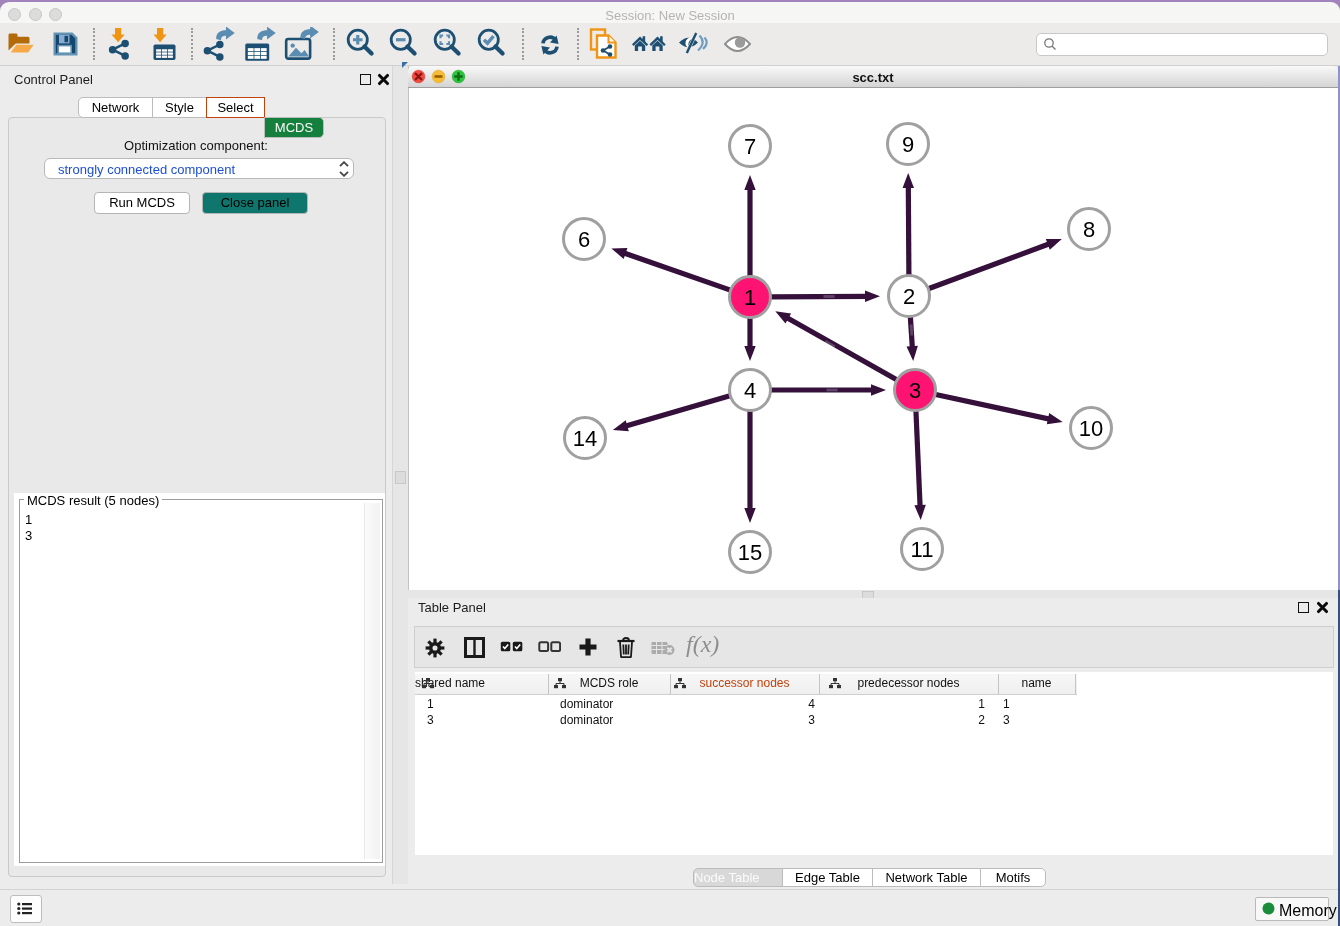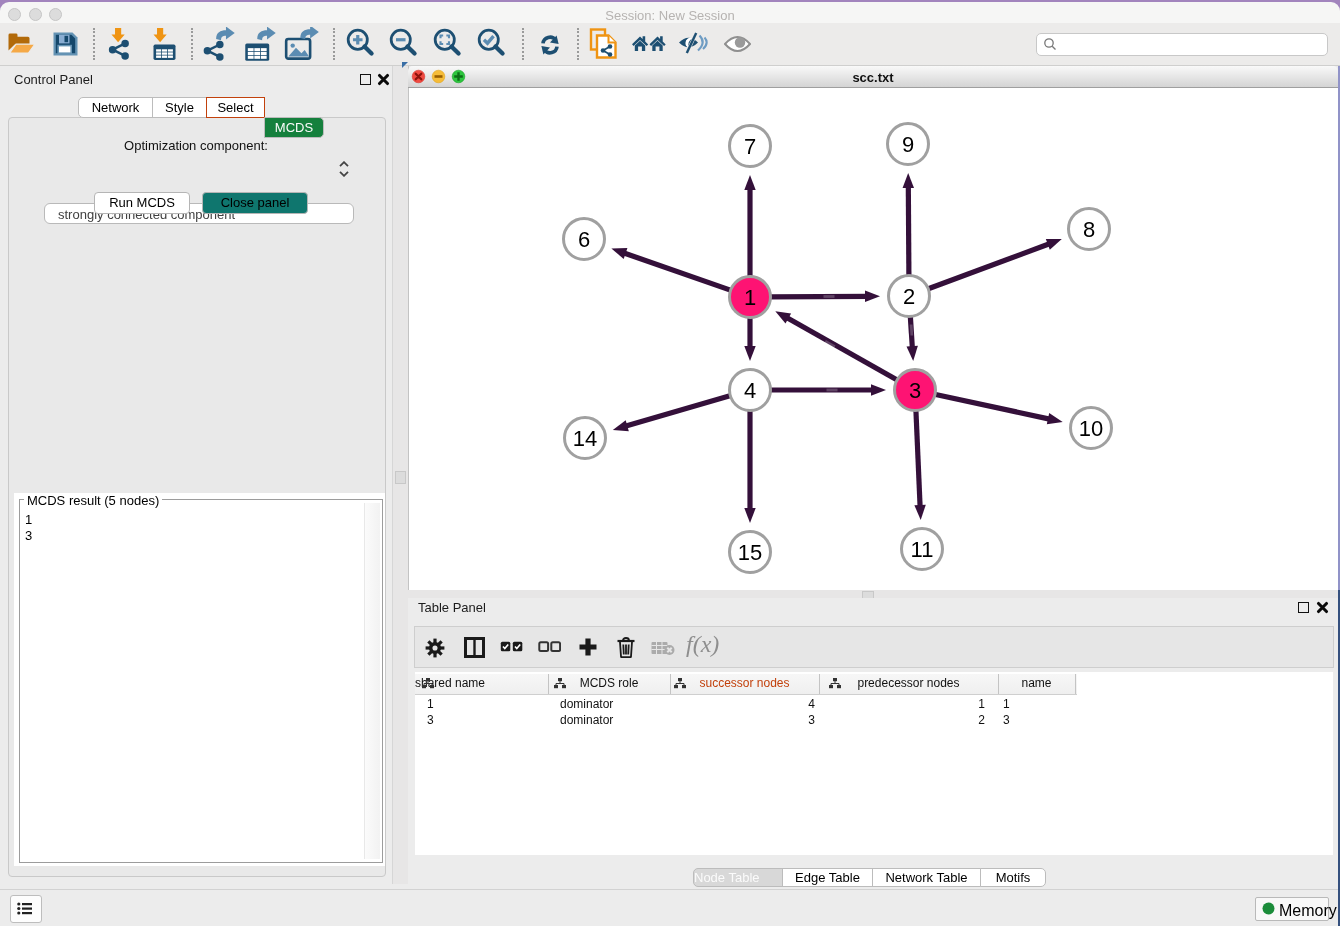--- a/index.html
+++ b/index.html
@@ -174,21 +174,21 @@
 <div class="abs" style="left:8px;top:117px;width:376px;height:758px;background:#e9e9e9;border:1px solid #c9c9c9;border-radius:4px;"></div>
 
 <div class="abs" style="left:78px;top:97px;width:244px;height:21px;font-size:13px;">
   <div class="abs" style="left:0;top:0;width:73px;height:19px;background:#fff;border:1px solid #bcbcbc;border-radius:5px 0 0 5px;text-align:center;line-height:19px;color:#000;">Network</div>
   <div class="abs" style="left:74px;top:0;width:53px;height:19px;background:#fff;border:1px solid #bcbcbc;text-align:center;line-height:19px;color:#000;">Style</div>
   <div class="abs" style="left:128px;top:0;width:57px;height:19px;background:#fff;border:1px solid #c2410c;text-align:center;line-height:19px;color:#000;">Select</div>
   <div class="abs" style="left:186px;top:0;width:58px;height:19px;background:#15803d;border:1px solid #bcbcbc;border-radius:0 5px 5px 0;text-align:center;line-height:19px;color:#fbfbfb;margin-top:20px;">MCDS</div>
 </div>
 <div class="abs" style="left:8px;top:138px;width:376px;text-align:center;font-size:13px;color:#111;">Optimization component:</div>
 
-<div class="abs" style="left:44px;top:158px;width:310px;height:21px;background:#fff;border:1px solid #b9b9b9;border-radius:6px;font-size:13px;line-height:21px;color:#404040;padding-left:13px;box-sizing:border-box;margin-top:45px;">strongly connected component</div>
+<div class="abs" style="left:44px;top:158px;width:310px;height:21px;background:#fff;border:1px solid #b9b9b9;border-radius:6px;font-size:13px;line-height:21px;color:#1d4ed8;padding-left:13px;box-sizing:border-box;">strongly connected component</div>
 <svg class="abs" style="left:337px;top:161px" width="14" height="16" viewBox="0 0 14 16">
     <path d="M3 5.2 L7 1.2 L11 5.2" fill="none" stroke="#444" stroke-width="1.8"></path>
     <path d="M3 10.8 L7 14.8 L11 10.8" fill="none" stroke="#444" stroke-width="1.8"></path>
   </svg>
 
 <div class="abs" style="left:94px;top:192px;width:94px;height:20px;background:#fff;border:1px solid #b5b5b5;border-radius:4px;font-size:13px;text-align:center;line-height:20px;color:#000;">Run MCDS</div>
 <div class="abs" style="left:202px;top:192px;width:104px;height:20px;background:#0f766e;border:1px solid #b5b5b5;border-radius:4px;font-size:13px;text-align:center;line-height:20px;color:#000;">Close panel</div>
 
 <div class="abs" style="left:14px;top:493px;width:371px;height:373px;background:#fff;"></div>
 <div class="abs" style="left:19px;top:499px;width:362px;height:362px;border:1px solid #9c9c9c;"></div>

